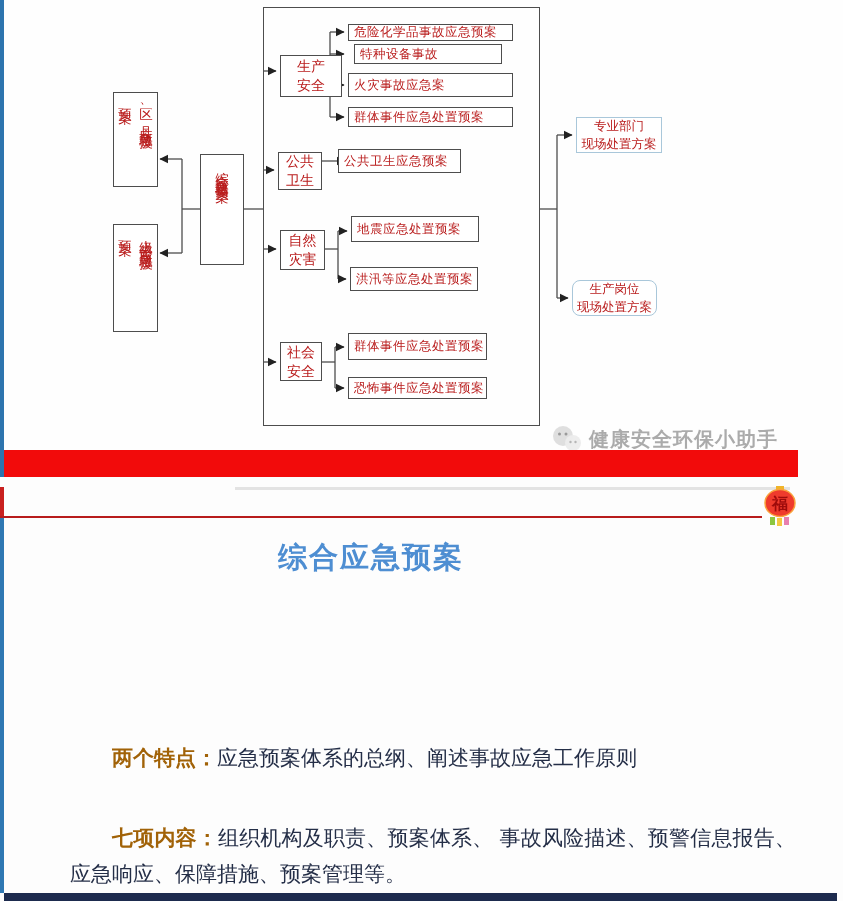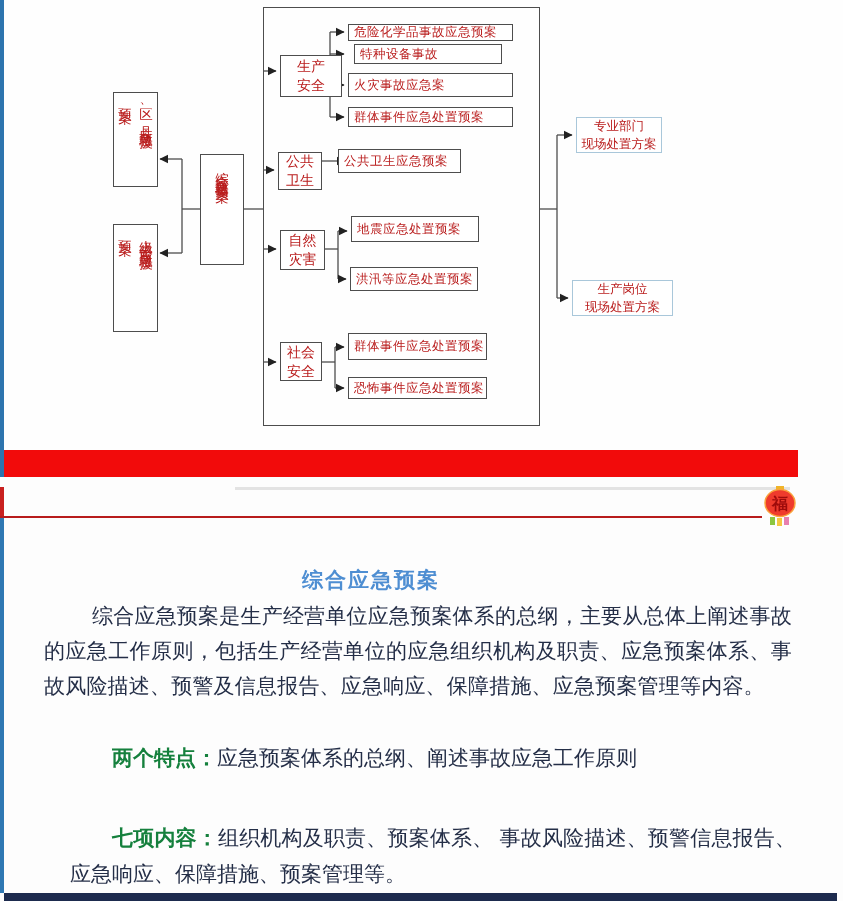--- a/index.html
+++ b/index.html
@@ -24,28 +24,28 @@
   .stripe-blue2{top:518px;height:375px;background:#2f78b3;}
   .redbar{position:absolute;left:0;top:450px;width:798px;height:27px;background:#f20b0b;}
   .redrule{position:absolute;left:0;top:516px;width:762px;height:2px;background:#b81c1c;}
   .smudge{position:absolute;left:235px;top:487px;width:555px;height:3px;background:rgba(185,185,185,.38);}
   .navybar{position:absolute;left:4px;top:893px;width:833px;height:8px;background:#1d2b4e;}
   
   .wm{position:absolute;left:551px;top:424px;display:flex;align-items:center;gap:6px;}
   .wm-text{font-size:20px;font-weight:bold;color:rgba(150,150,150,.8);letter-spacing:1px;}
   
   .sec-title{position:absolute;left:0;top:538px;width:742px;text-align:center;
-             font-size:21px;font-weight:bold;color:#4e8ed2;letter-spacing:2px;margin-top:28px;}
+             font-size:29px;font-weight:bold;color:#4e8ed2;letter-spacing:2px;}
   .body-par{position:absolute;left:44px;top:598px;width:748px;font-size:21px;line-height:35px;
             color:#242e47;text-indent:48px;text-align:justify;letter-spacing:.2px;}
   .pt1{position:absolute;left:70px;top:740px;width:726px;font-size:21px;line-height:36px;
        color:#242e47;text-indent:42px;}
   .pt2{position:absolute;left:70px;top:820px;width:726px;font-size:21px;line-height:36px;
        color:#242e47;text-indent:42px;text-align:justify;}
-  .redlabel{color:#15803d;font-weight:bold;}
+  .redlabel{color:#a16207;font-weight:bold;}
 </style>
 </head>
 <body>
 
 <div class="page">
 
   <div class="flow">
 
     <svg class="conn" width="843" height="450">
       <defs>
@@ -114,44 +114,54 @@
     <div class="box leaf" style="left:348px;top:73px;width:165px;height:24px;">火灾事故应急案</div>
     <div class="box leaf" style="left:348px;top:107px;width:165px;height:20px;">群体事件应急处置预案</div>
     <div class="box leaf" style="left:338px;top:149px;width:123px;height:24px;">公共卫生应急预案</div>
     <div class="box leaf" style="left:351px;top:216px;width:128px;height:26px;">地震应急处置预案</div>
     <div class="box leaf" style="left:350px;top:267px;width:128px;height:24px;">洪汛等应急处置预案</div>
     <div class="box leaf" style="left:348px;top:333px;width:139px;height:27px;">群体事件应急处置预案</div>
     <div class="box leaf" style="left:348px;top:377px;width:139px;height:22px;">恐怖事件应急处置预案</div>
 
     <div class="box outcome" style="left:576px;top:117px;width:86px;height:36px;">专业部门
 现场处置方案</div>
-    <div class="box outcome" style="left:572px;top:280px;width:101px;height:36px;">生产岗位
+    <div class="box outcome" style="left:572px;top:280px;width:85px;height:36px;border-radius:8px;">生产岗位
 现场处置方案</div>
   </div>
 
+  <div class="wm">
+    <svg width="32" height="30" viewBox="0 0 32 30">
+      <circle cx="12" cy="12" r="10" fill="#d9d9d9" opacity="0.85"></circle>
+      <circle cx="22" cy="19" r="8" fill="#ececec" opacity="0.95"></circle>
+      <circle cx="8.5" cy="10" r="1.5" fill="#9a9a9a"></circle>
+      <circle cx="15" cy="10" r="1.5" fill="#9a9a9a"></circle>
+      <circle cx="19.5" cy="18" r="1.2" fill="#b5b5b5"></circle>
+      <circle cx="24.5" cy="18" r="1.2" fill="#b5b5b5"></circle>
+    </svg>
+    <span class="wm-text">健康安全环保小助手</span>
+  </div>
 
   <div class="redbar"></div>
   <div class="stripe stripe-blue1"></div>
   <div class="stripe stripe-red"></div>
   <div class="stripe stripe-blue2"></div>
   <div class="smudge"></div>
   <div class="redrule"></div>
 
   <svg style="position:absolute;left:761px;top:485px;" width="38" height="42" viewBox="0 0 38 42">
     <rect x="15" y="1" width="8" height="4" fill="#f0b429"></rect>
     <ellipse cx="19" cy="18" rx="15" ry="13.5" fill="#ef3b2d"></ellipse>
     <ellipse cx="19" cy="18" rx="15" ry="13.5" fill="none" stroke="#f9a23c" stroke-width="1.5"></ellipse>
     <text x="19" y="24" font-size="16" font-weight="bold" fill="#9e0b0b" text-anchor="middle">福</text>
     <rect x="9" y="32" width="5" height="8" fill="#8cc63f"></rect>
     <rect x="16" y="33" width="5" height="8" fill="#f5c842"></rect>
     <rect x="23" y="32" width="5" height="8" fill="#e87fb0"></rect>
   </svg>
 
   <div class="sec-title">综合应急预案</div>
 
-  <div class="body-par">综合应急预案是生产经营单位应急预案体系的总纲，主要从总体上阐述事故的应急工作原则，包括生产经营单位的应急组织机构及职责、应急预案体系、事故风险描述、预警及信息报告、应急响应、保障措施、应急预案管理等内容。</div>
 
   <div class="pt1"><span class="redlabel">两个特点：</span><span>应急预案体系的总纲、阐述事故应急工作原则</span></div>
 
   <div class="pt2"><span class="redlabel">七项内容：</span><span>组织机构及职责、预案体系、 事故风险描述、预警信息报告、应急响应、保障措施、预案管理等。</span></div>
 
   <div class="navybar"></div>
 </div>
 
 </body></html>

